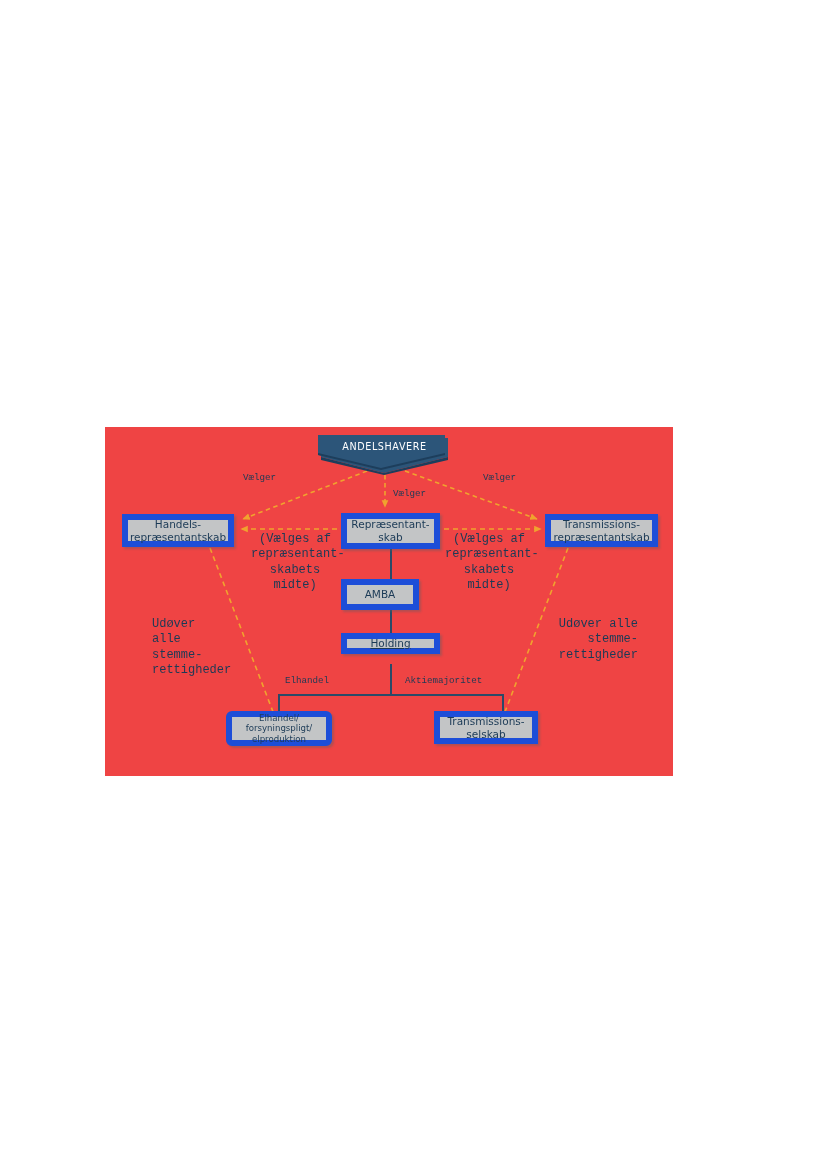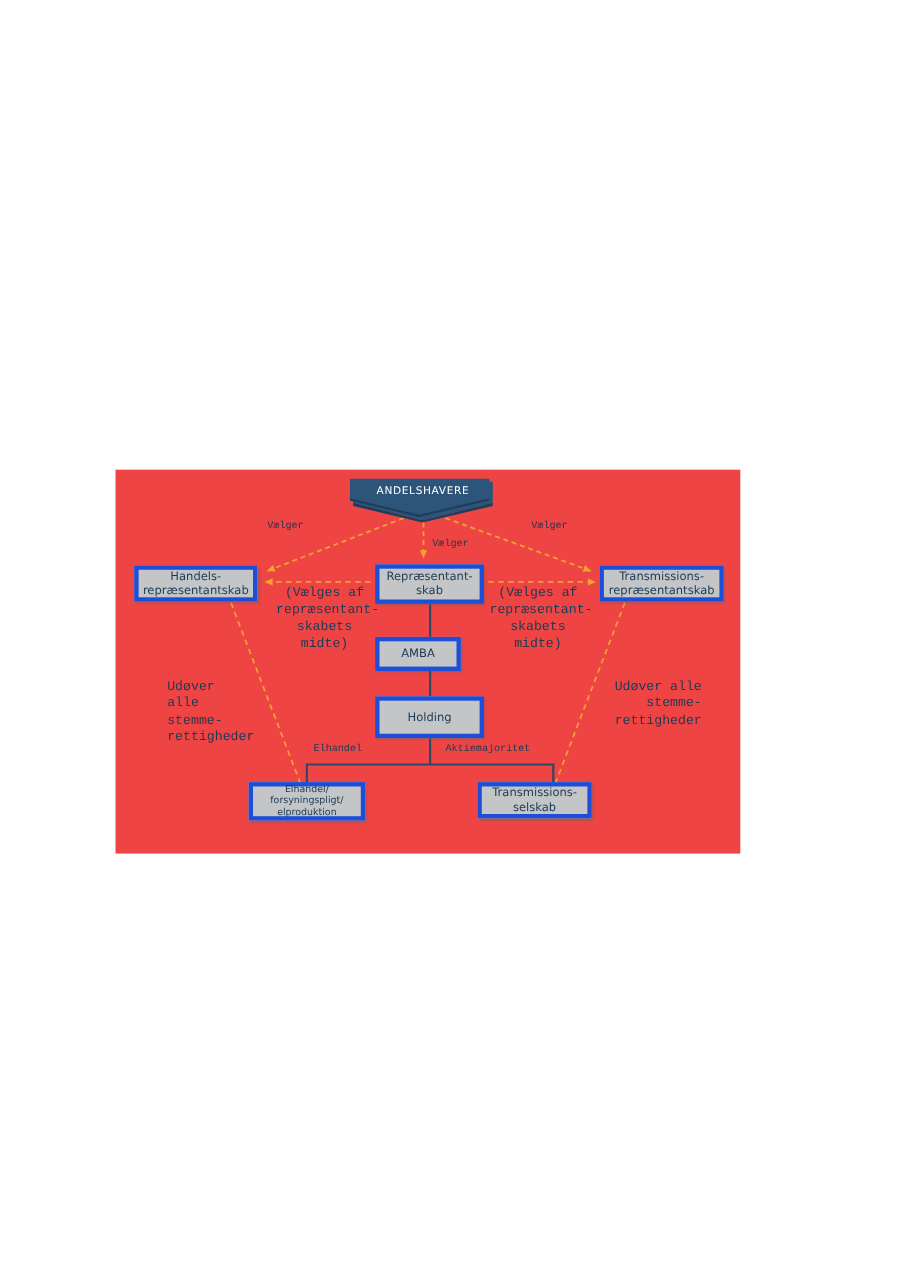--- a/index.html
+++ b/index.html
@@ -30,41 +30,41 @@
     top: 0;
     width: 568px;
     height: 349px;
   }
 
   
   .node {
     position: absolute;
     box-sizing: border-box;
     background: #c3c5c6;
-    border: 4px solid #1d4ed8;
+    border: 6px solid #1d4ed8;
     color: #1b3a56;
     display: flex;
     align-items: center;
     justify-content: center;
     text-align: center;
     line-height: 1.22;
     box-shadow: 2px 2px 2px rgba(90,95,100,0.40);
   }
   .node .node-label {
     display: block;
     padding: 0 3px;
     white-space: pre-line;
   }
 
   #node-handels      { left: 17px;  top: 87px;  width: 112px; height: 33px; font-size: 10.5px; }
   #node-repraesent   { left: 236px; top: 86px;  width: 99px;  height: 36px; font-size: 10.5px; }
   #node-transmissions{ left: 440px; top: 87px;  width: 113px; height: 33px; font-size: 10.5px; }
   #node-amba         { left: 236px; top: 152px; width: 78px;  height: 31px; font-size: 10.5px; }
-  #node-holding      { left: 236px; top: 206px; width: 99px;  height: 38px; font-size: 10.5px; }
-  #node-elhandel     { left: 121px; top: 284px; width: 106px; height: 35px; font-size: 8.6px; }
+  #node-holding      { left: 236px; top: 206px; width: 99px;  height: 21px; font-size: 10.5px; text-decoration: underline; }
+  #node-elhandel     { left: 121px; top: 284px; width: 106px; height: 35px; font-size: 8.6px; border-radius: 6px; }
   #node-tselskab     { left: 329px; top: 284px; width: 104px; height: 33px; font-size: 10.5px; }
 
   
   #node-andelshavere {
     position: absolute;
     left: 213px;
     top: 8px;
     width: 133px;
     height: 35px;
   }

